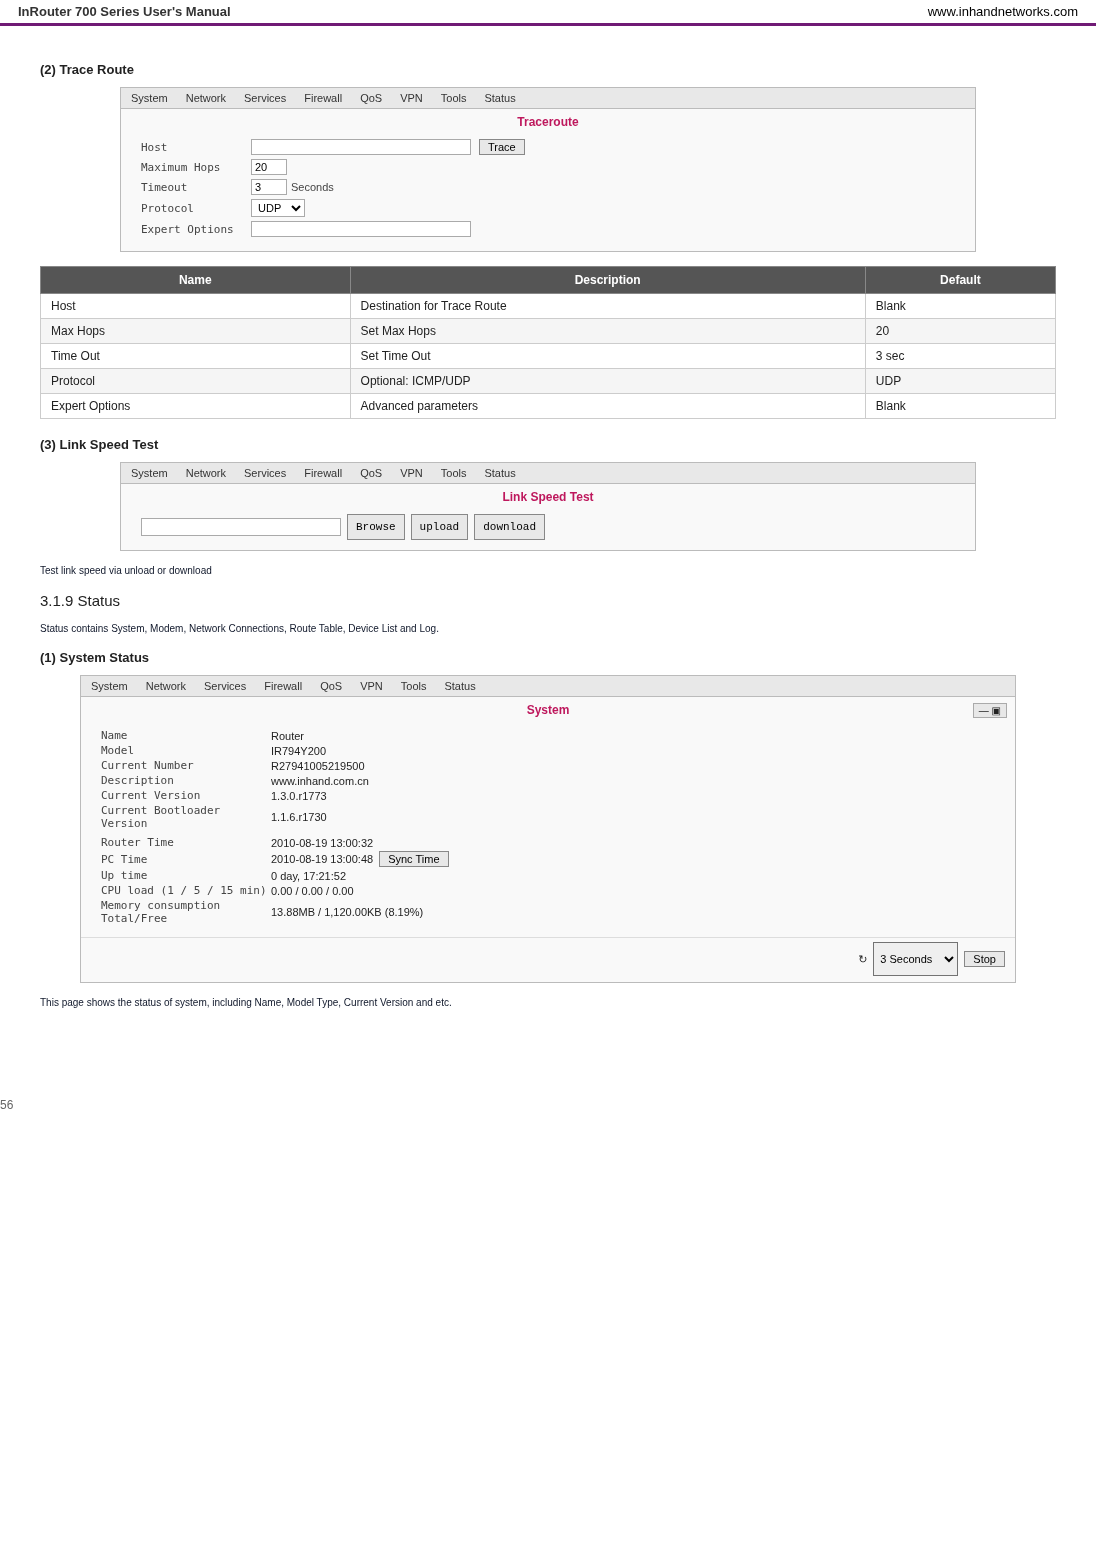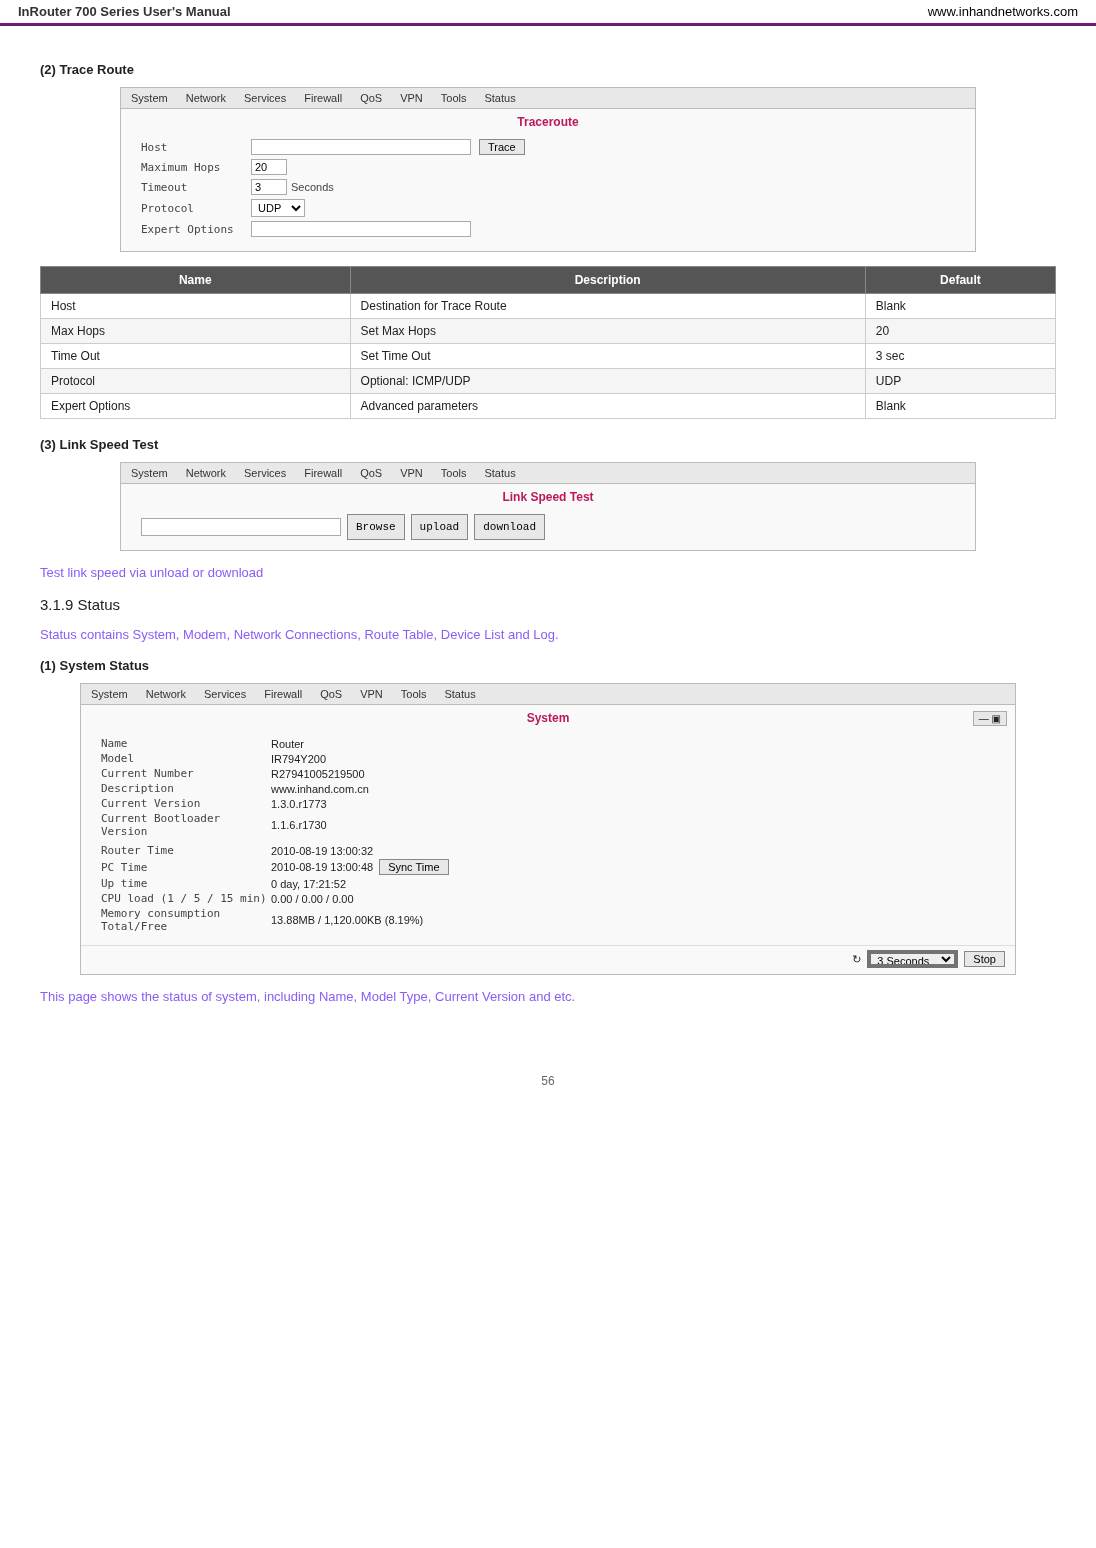--- a/index.html
+++ b/index.html
@@ -144,22 +144,22 @@
       border: 1px solid #ccc;
       padding: 5px 10px;
       background: #fff;
     }
     .desc-table tbody tr:nth-child(even) td {
       background: #f5f5f5;
     }
 
     
     .para-text {
-      font-size: 13px;
-      color: #8b5cf6;
+      font-size: 10px;
+      color: #0f172a;
       margin: 10px 0 16px 0;
     }
 
     
     .ls-panel-inner {
       padding: 6px 20px 10px 20px;
       display: flex;
       align-items: center;
       gap: 6px;
     }
@@ -235,31 +235,31 @@
     }
     .sys-stop-btn {
       border: 1px solid #888;
       background: #e8e8e8;
       font-size: 11px;
       padding: 1px 8px;
       cursor: pointer;
     }
     .sys-footer-select {
       font-size: 11px;
-      border: 4px solid #737373;
-      height: 18px;
+      border: 1px solid #737373;
+      height: 34px;
       padding: 0 2px;
     }
 
     
     .page-footer {
-      text-align: center;
+      text-align: left;
       font-size: 12px;
       color: #666;
-      margin-top: 14px;
+      margin-top: 34px;
       padding-bottom: 20px;
     }
   </style>
 </head>
 <body>
 
 <div class="page-header">
   <span class="site-title">InRouter 700 Series User's Manual</span>
   <span class="site-url">www.inhandnetworks.com</span>
 </div>

